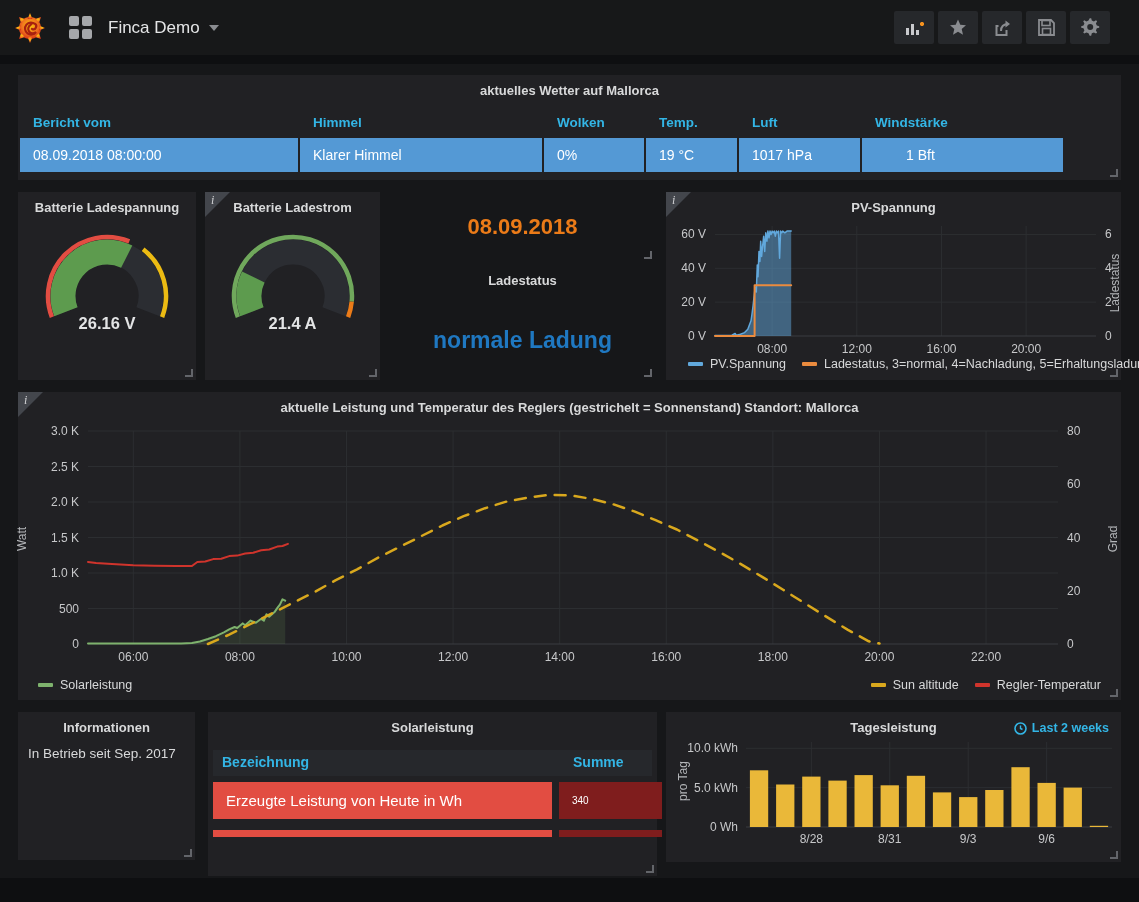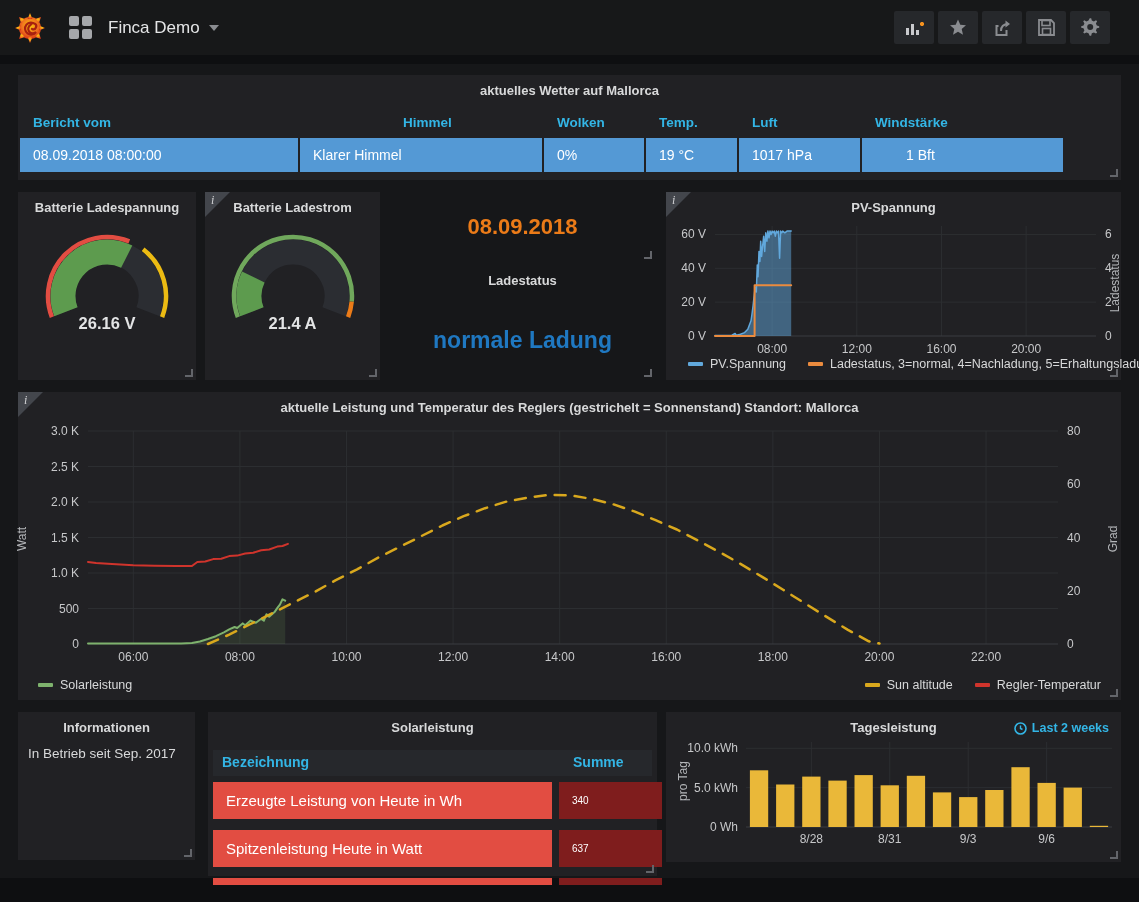--- a/index.html
+++ b/index.html
@@ -43,21 +43,21 @@
                font-size:16.5px;font-weight:700;color:#e3e4e5;}
   
   .big-date{position:absolute;left:0;top:22px;width:100%;text-align:center;
             font-size:22px;font-weight:700;color:#eb7b18;}
   .status-value{position:absolute;left:0;top:62px;width:100%;text-align:center;
                 font-size:23px;font-weight:700;color:#1f78c1;}
   
   .axis-label{position:absolute;font-size:12px;color:#b4b6b9;transform:rotate(-90deg);
               transform-origin:center;white-space:nowrap;}
   .legend{position:absolute;display:flex;align-items:center;font-size:12.5px;color:#d8d9da;}
-  .legend .item{display:flex;align-items:center;margin-right:22px;cursor:pointer;white-space:nowrap;}
+  .legend .item{display:flex;align-items:center;margin-right:16px;cursor:pointer;white-space:nowrap;}
   .legend .item:last-child{margin-right:0;}
   .legend .sw{display:inline-block;width:15px;height:4px;border-radius:1px;margin-right:7px;}
   .timerange{position:absolute;right:12px;top:9px;font-size:12.5px;font-weight:700;
              color:#33b5e5;display:flex;align-items:center;gap:5px;cursor:pointer;}
   
   .solar-headrow{position:absolute;left:5px;top:38px;width:439px;height:26px;background:#26282c;}
   .solar-col-label{position:absolute;left:14px;top:42px;font-size:14px;font-weight:700;color:#33b5e5;}
   .solar-col-value{position:absolute;left:365px;top:42px;font-size:14px;font-weight:700;color:#33b5e5;}
   .solar-rows{position:absolute;left:5px;top:70px;}
   .srow{display:flex;gap:7px;margin-bottom:11px;}
@@ -140,21 +140,21 @@
       </div>
     </div>
   </header>
   <div class="strip" style="top:55px;height:9px;"></div>
   <div class="strip" style="top:878px;height:24px;"></div>
 
   <section class="panel" style="left:18px;top:75px;width:1103px;height:105px;">
     <div class="ptitle">aktuelles Wetter auf Mallorca</div>
     <div class="wh-head" id="weather-head">
         <div class="wh-col" style="width: 278px;">Bericht vom</div>
-        <div class="wh-col" style="width: 242px; text-align: center;">Himmel</div>
+        <div class="wh-col" style="width: 242px;">Himmel</div>
         <div class="wh-col" style="width: 100px;">Wolken</div>
         <div class="wh-col" style="width: 91px;">Temp.</div>
         <div class="wh-col" style="width: 121px;">Luft</div>
         <div class="wh-col" style="width: 201px;">Windstärke</div>
       </div>
     <div class="wh-row" id="weather-row">
         <div class="wh-cell" style="width: 278px;">08.09.2018 08:00:00</div>
         <div class="wh-cell" style="width: 242px;">Klarer Himmel</div>
         <div class="wh-cell" style="width: 100px;">0%</div>
         <div class="wh-cell" style="width: 91px;">19 °C</div>
@@ -315,24 +315,20 @@
   <section class="panel" style="left:208px;top:712px;width:449px;height:164px;">
     <div class="ptitle">Solarleistung</div>
     <div class="solar-headrow"></div>
     <div class="solar-col-label">Bezeichnung</div>
     <div class="solar-col-value">Summe</div>
     <div class="solar-rows" id="solar-rows">
         <div class="srow">
           <div class="c1">Erzeugte Leistung von Heute in Wh</div>
           <div class="c2">340</div>
         </div>
-        <div class="srow">
-          <div class="c1">Spitzenleistung Heute in Watt</div>
-          <div class="c2">637</div>
-        </div>
         <div class="srow sliver">
           <div class="c1"></div>
           <div class="c2"></div>
         </div>
       </div>
   </section>
 
   <section class="panel" style="left:666px;top:712px;width:455px;height:150px;">
     <div class="ptitle">Tagesleistung</div>
     <div class="timerange">

